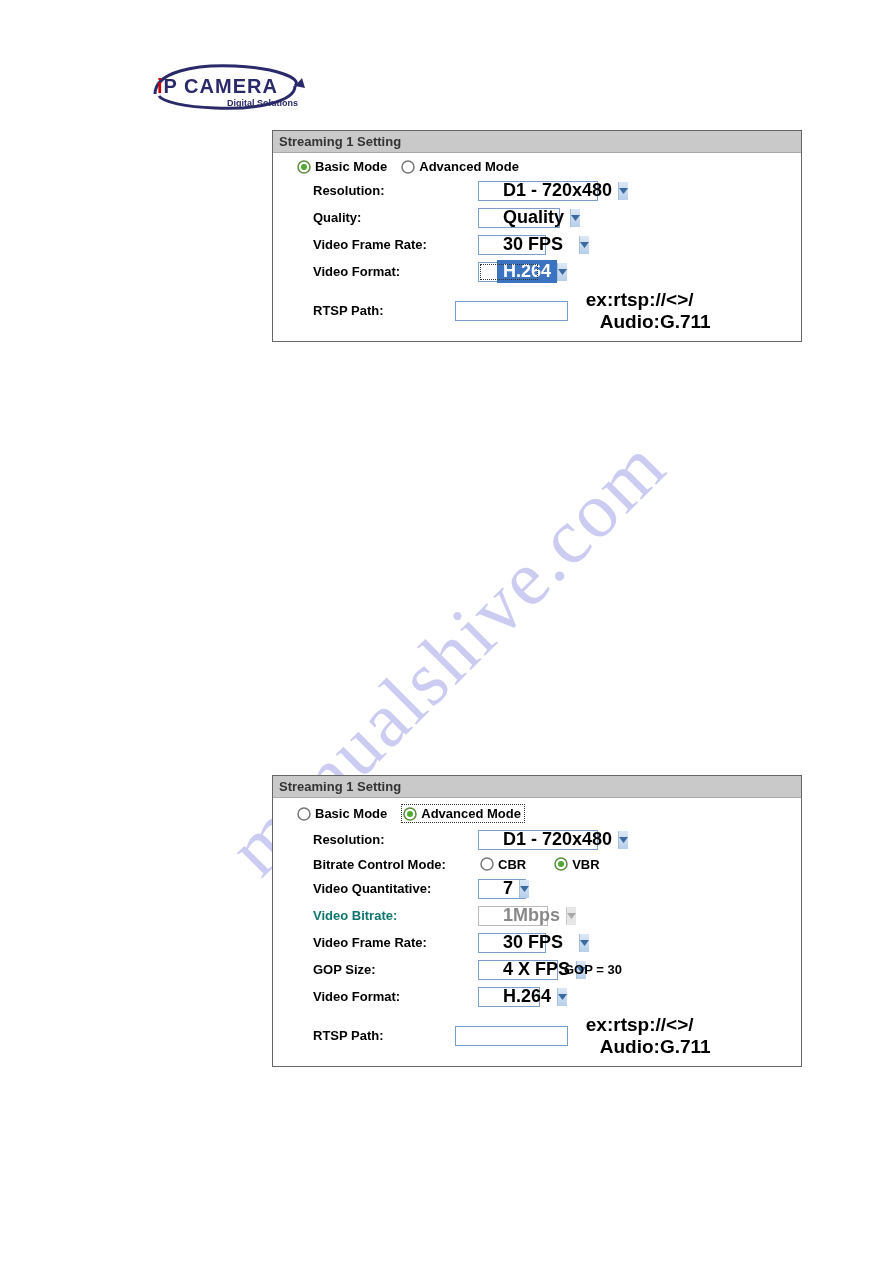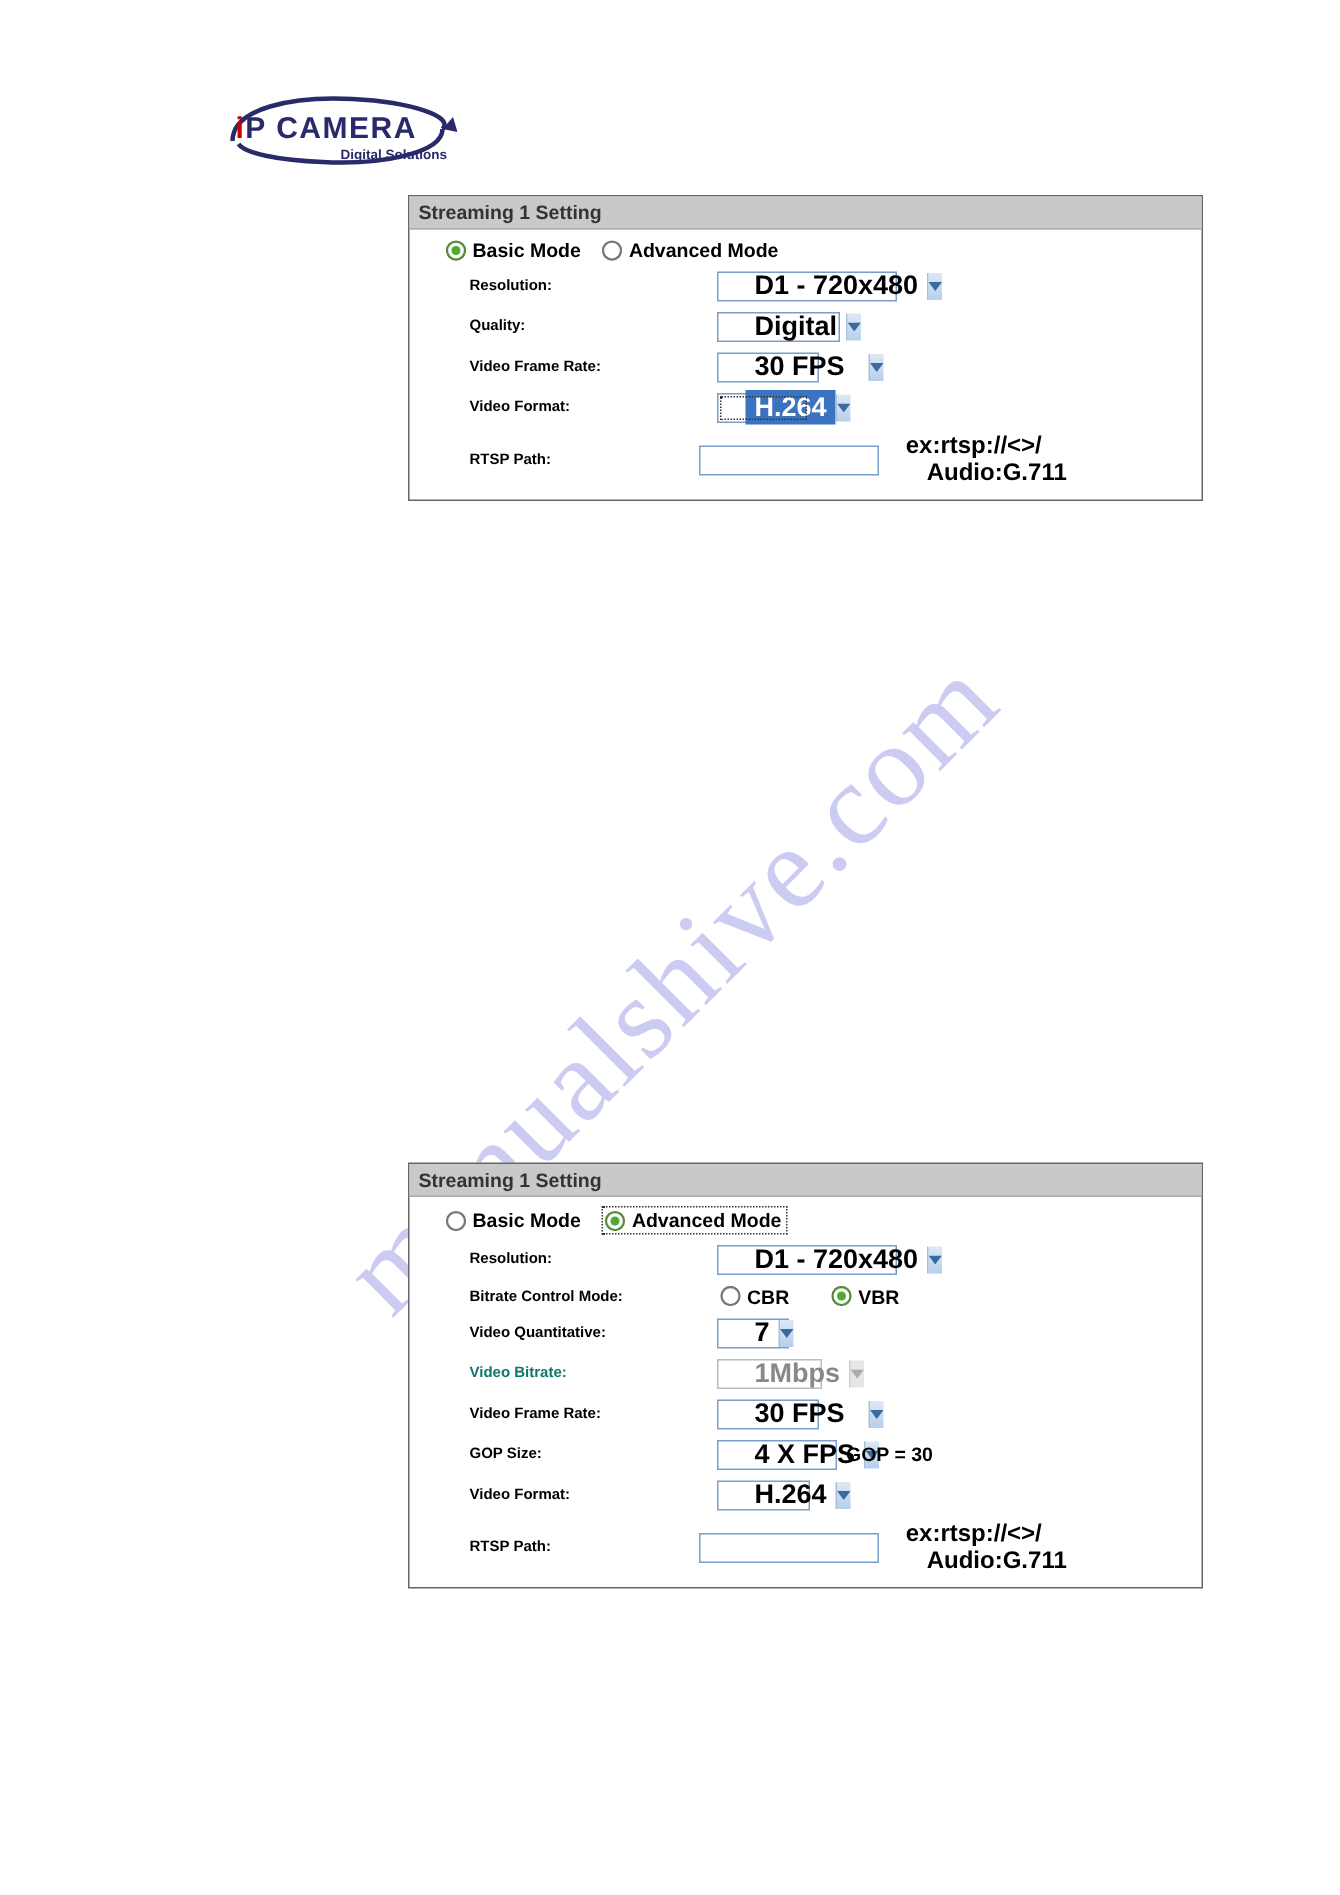--- a/index.html
+++ b/index.html
@@ -116,21 +116,21 @@
   .radio-icon svg { display: block; }
 
   .field-row {
     display: flex;
     align-items: center;
     padding: 3.5px 10px 3.5px 24px;
   }
   .field-label {
     width: 165px;
     font-weight: bold;
-    font-size: 10px;
+    font-size: 13px;
     padding-left: 16px;
   }
   .field-label.grey { color: #0f766e; font-weight: bold; }
 
   .select {
     display: inline-flex;
     align-items: center;
     border: 1px solid #7a9ec7;
     background: #fff;
     height: 20px;
@@ -168,21 +168,21 @@
 
   .text-input {
     border: 1px solid #7a9ec7;
     height: 20px;
     width: 130px;
     box-sizing: border-box;
     background: #fff;
   }
   .hint {
     font-weight: bold;
-    font-size: 16px;
+    font-size: 19px;
     margin-left: 18px;
   }
   .hint .aud { margin-left: 14px; }
   .gop-note {
     font-weight: bold;
     font-size: 13px;
     margin-left: 6px;
   }
 
   .inline-radio-row {
@@ -242,21 +242,21 @@
             <svg width="9" height="6">
               <polygon points="0,0 9,0 4.5,6" fill="#3b6aa0"></polygon>
             </svg>
           </span>
       </span>
     </div>
 
     <div class="field-row">
       <span class="field-label">Quality:</span>
       <span class="select w-std">
-        <span class="val">Digital</span>
+        <span class="val">Quality</span>
         <span class="btn">
             <svg width="9" height="6">
               <polygon points="0,0 9,0 4.5,6" fill="#3b6aa0"></polygon>
             </svg>
           </span>
       </span>
     </div>
 
     <div class="field-row">
       <span class="field-label">Video Frame Rate:</span>

